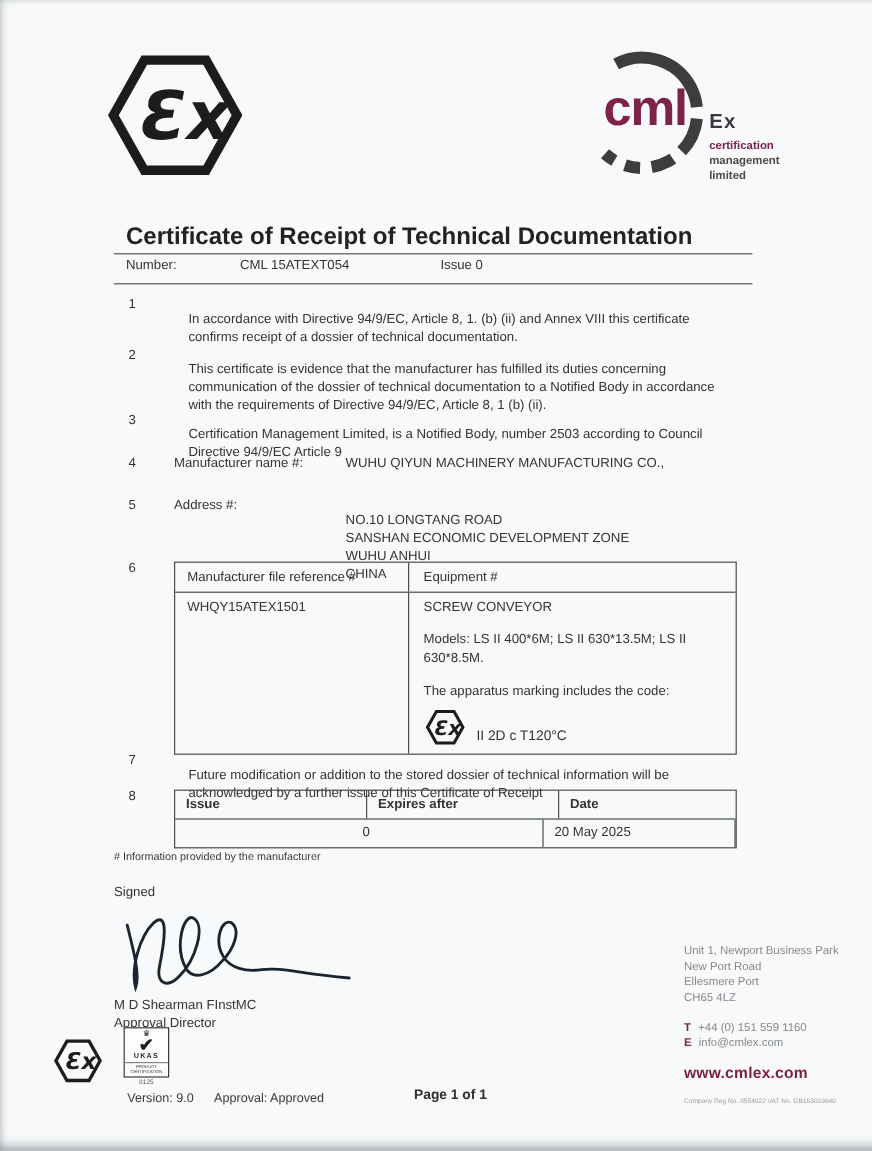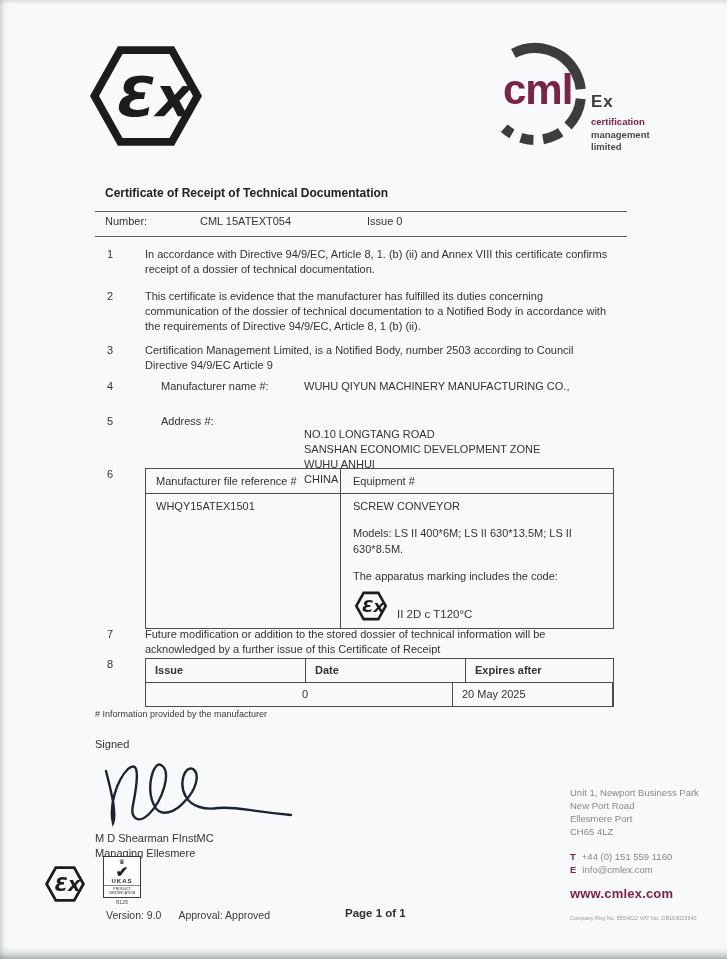--- a/index.html
+++ b/index.html
@@ -18,31 +18,31 @@
   
   .ex-logo-top{left:90px;top:40px;width:112px;height:112px;}
   .cml-logo{left:478px;top:34px;width:175px;height:120px;}
   .cml-arc{position:absolute;left:0;top:6px;width:118px;height:108px;}
   .cml-word{position:absolute;left:25px;top:35px;font-size:42px;font-weight:bold;color:#7d2248;letter-spacing:-1px;line-height:42px;}
   .cml-ex{position:absolute;left:113px;top:58px;font-size:17px;font-weight:bold;color:#3a3a3e;letter-spacing:1px;}
   .cml-sub{position:absolute;left:113px;top:82px;font-size:9.5px;font-weight:bold;line-height:12.5px;}
   .cml-sub .m1{color:#7d2248;}
   .cml-sub .m2,.cml-sub .m3{color:#4a4a4e;}
   
-  .title{left:105px;top:186px;font-size:12px;font-weight:bold;color:#222;margin:0;}
+  .title{left:105px;top:186px;font-size:20px;font-weight:bold;color:#222;margin:0;}
   .hr{left:95px;width:532px;height:1px;background:#55585a;}
   .hr1{top:211px;} .hr2{top:236px;}
   .number-row{left:105px;top:215px;width:520px;font-size:11px;color:#333;}
   .number-row .nv{position:absolute;left:95px;top:0;}
   .number-row .iss{position:absolute;left:262px;top:0;}
   
   .clause{left:95px;width:532px;display:flex;font-size:11px;line-height:15px;}
   .cnum{width:50px;flex:none;padding-left:12px;box-sizing:border-box;}
-  .ctext{margin:0;width:465px;}
-  .flabel{width:143px;flex:none;margin-left:16px;}
+  .ctext{margin:12px;width:465px;}
+  .flabel{width:143px;flex:none;}
   .fvalue{flex:1;}
   .c1{top:247px;} .c2{top:289px;} .c3{top:343px;}
   .r4{top:379px;} .r5{top:414px;}
   .addr-val{padding-top:13px;}
   
   .t6wrap{left:95px;top:468px;width:532px;display:flex;font-size:11px;}
   .table6{width:467px;border:1px solid #4a4d4f;background:transparent;}
   .t6-head{display:flex;border-bottom:1px solid #4a4d4f;font-weight:normal;}
   .t6-body{display:flex;min-height:124px;}
   .t6-c1{width:195px;box-sizing:border-box;border-right:1px solid #4a4d4f;padding:6px 10px;}
@@ -182,38 +182,38 @@
   <div class="abs clause c7">
     <span class="cnum">7</span>
     <p class="ctext">Future modification or addition to the stored dossier of technical information will be acknowledged by a further issue of this Certificate of Receipt</p>
   </div>
 
   <div class="abs t8wrap">
     <span class="cnum">8</span>
     <div class="table8">
       <div class="t8-tr head">
         <div class="t8-td">Issue</div>
+        <div class="t8-td">Expires after</div>
         <div class="t8-td">Date</div>
-        <div class="t8-td">Expires after</div>
       </div>
       <div class="t8-tr">
         <div class="t8-td">0</div>
         <div class="t8-td">20 May 2025</div>
       </div>
     </div>
   </div>
 
   <div class="abs footnote"># Information provided by the manufacturer</div>
 
   <div class="abs signed">Signed</div>
   <svg class="abs sig-svg" viewBox="0 0 200 76">
     <path d="M8,16 C13,36 19,58 15,68 C11,52 18,26 30,14 C43,3 39,30 35,50 C32,64 41,69 51,59 C65,45 74,16 63,10 C55,6 47,34 57,52 C63,62 77,58 87,46 C97,36 103,20 95,14 C87,10 80,28 88,42 C94,52 107,55 120,53 C138,51 148,56 193,60" fill="none" stroke="#1c2430" stroke-width="2.4" stroke-linecap="round"></path>
   </svg>
   <div class="abs sig-name">M D Shearman FInstMC</div>
-  <div class="abs sig-role">Managing Ellesmere</div>
+  <div class="abs sig-role">Approval Director</div>
 
   <svg class="abs ex-logo-bottom" viewBox="0 0 100 100">
     <polygon class="hex-stroke" points="4,50 27,9 73,9 96,50 73,91 27,91" stroke-width="7"></polygon>
     <text class="hex-text" x="24" y="68" font-size="48">Ɛx</text>
   </svg>
   <div class="abs ukas">
     <div class="ukas-box">
       <div class="ukas-crown">♛</div>
       <div class="ukas-check">✔</div>
       <div class="ukas-name">UKAS</div>

